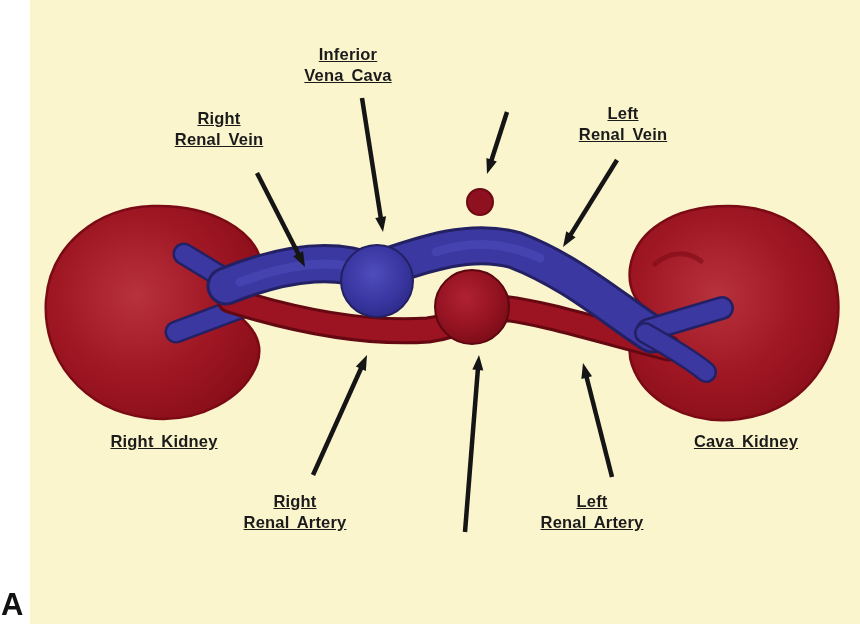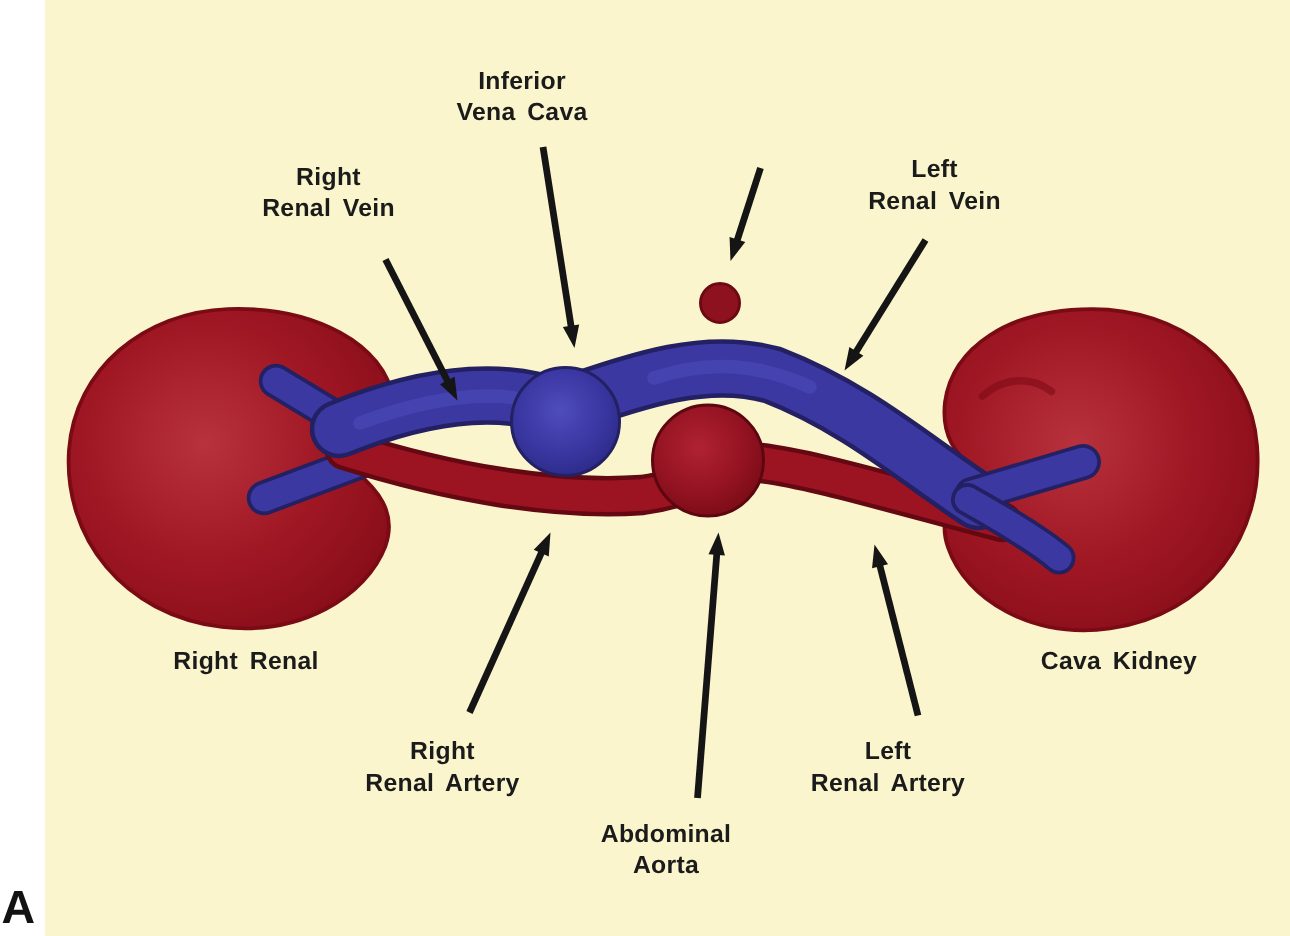--- a/index.html
+++ b/index.html
@@ -4,21 +4,21 @@
 <style>
   html,body{margin:0;padding:0;}
   body{width:860px;height:624px;background:#ffffff;overflow:hidden;
        font-family:"Liberation Sans",sans-serif;}
   .stage{position:relative;width:860px;height:624px;background:#ffffff;}
   .canvas{position:absolute;left:30px;top:0;width:830px;height:624px;}
   .art{position:absolute;left:0;top:0;width:860px;height:624px;}
   .labels{position:absolute;left:0;top:0;width:860px;height:624px;pointer-events:none;}
   .label{position:absolute;transform:translateX(-50%);text-align:center;
          white-space:pre-line;font-weight:700;font-size:16.5px;line-height:21px;
-         color:#1b1b1b;letter-spacing:.2px;word-spacing:3px;}
+         color:#1b1b1b;letter-spacing:.2px;word-spacing:3px;text-decoration:underline;}
   .panel-letter{position:absolute;left:1px;top:589px;font-weight:700;
                 font-size:31px;line-height:32px;color:#121212;}
 </style>
 </head>
 <body style="background: rgb(255, 255, 255);">
 
 <div class="stage">
 
   <div class="canvas" style="background: rgb(250, 245, 204);"></div>
 
@@ -103,24 +103,22 @@
       </g>
   </svg>
 
   <div class="labels">
       <div class="label" style="left: 348px; top: 44px; color: rgb(27, 27, 27);">Inferior
 Vena Cava</div>
       <div class="label" style="left: 219px; top: 108px; color: rgb(27, 27, 27);">Right
 Renal Vein</div>
       <div class="label" style="left: 623px; top: 103px; color: rgb(27, 27, 27);">Left
 Renal Vein</div>
-      <div class="label" style="left: 164px; top: 431px; color: rgb(27, 27, 27);">Right Renal</div>
+      <div class="label" style="left: 164px; top: 431px; color: rgb(27, 27, 27);">Right Kidney</div>
       <div class="label" style="left: 746px; top: 431px; color: rgb(27, 27, 27);">Cava Kidney</div>
       <div class="label" style="left: 295px; top: 491px; color: rgb(27, 27, 27);">Right
 Renal Artery</div>
       <div class="label" style="left: 592px; top: 491px; color: rgb(27, 27, 27);">Left
 Renal Artery</div>
-      <div class="label" style="left: 444px; top: 546px; color: rgb(27, 27, 27);">Abdominal
-Aorta</div>
     </div>
 
   <div class="panel-letter">A</div>
 </div>
 
 </body></html>

